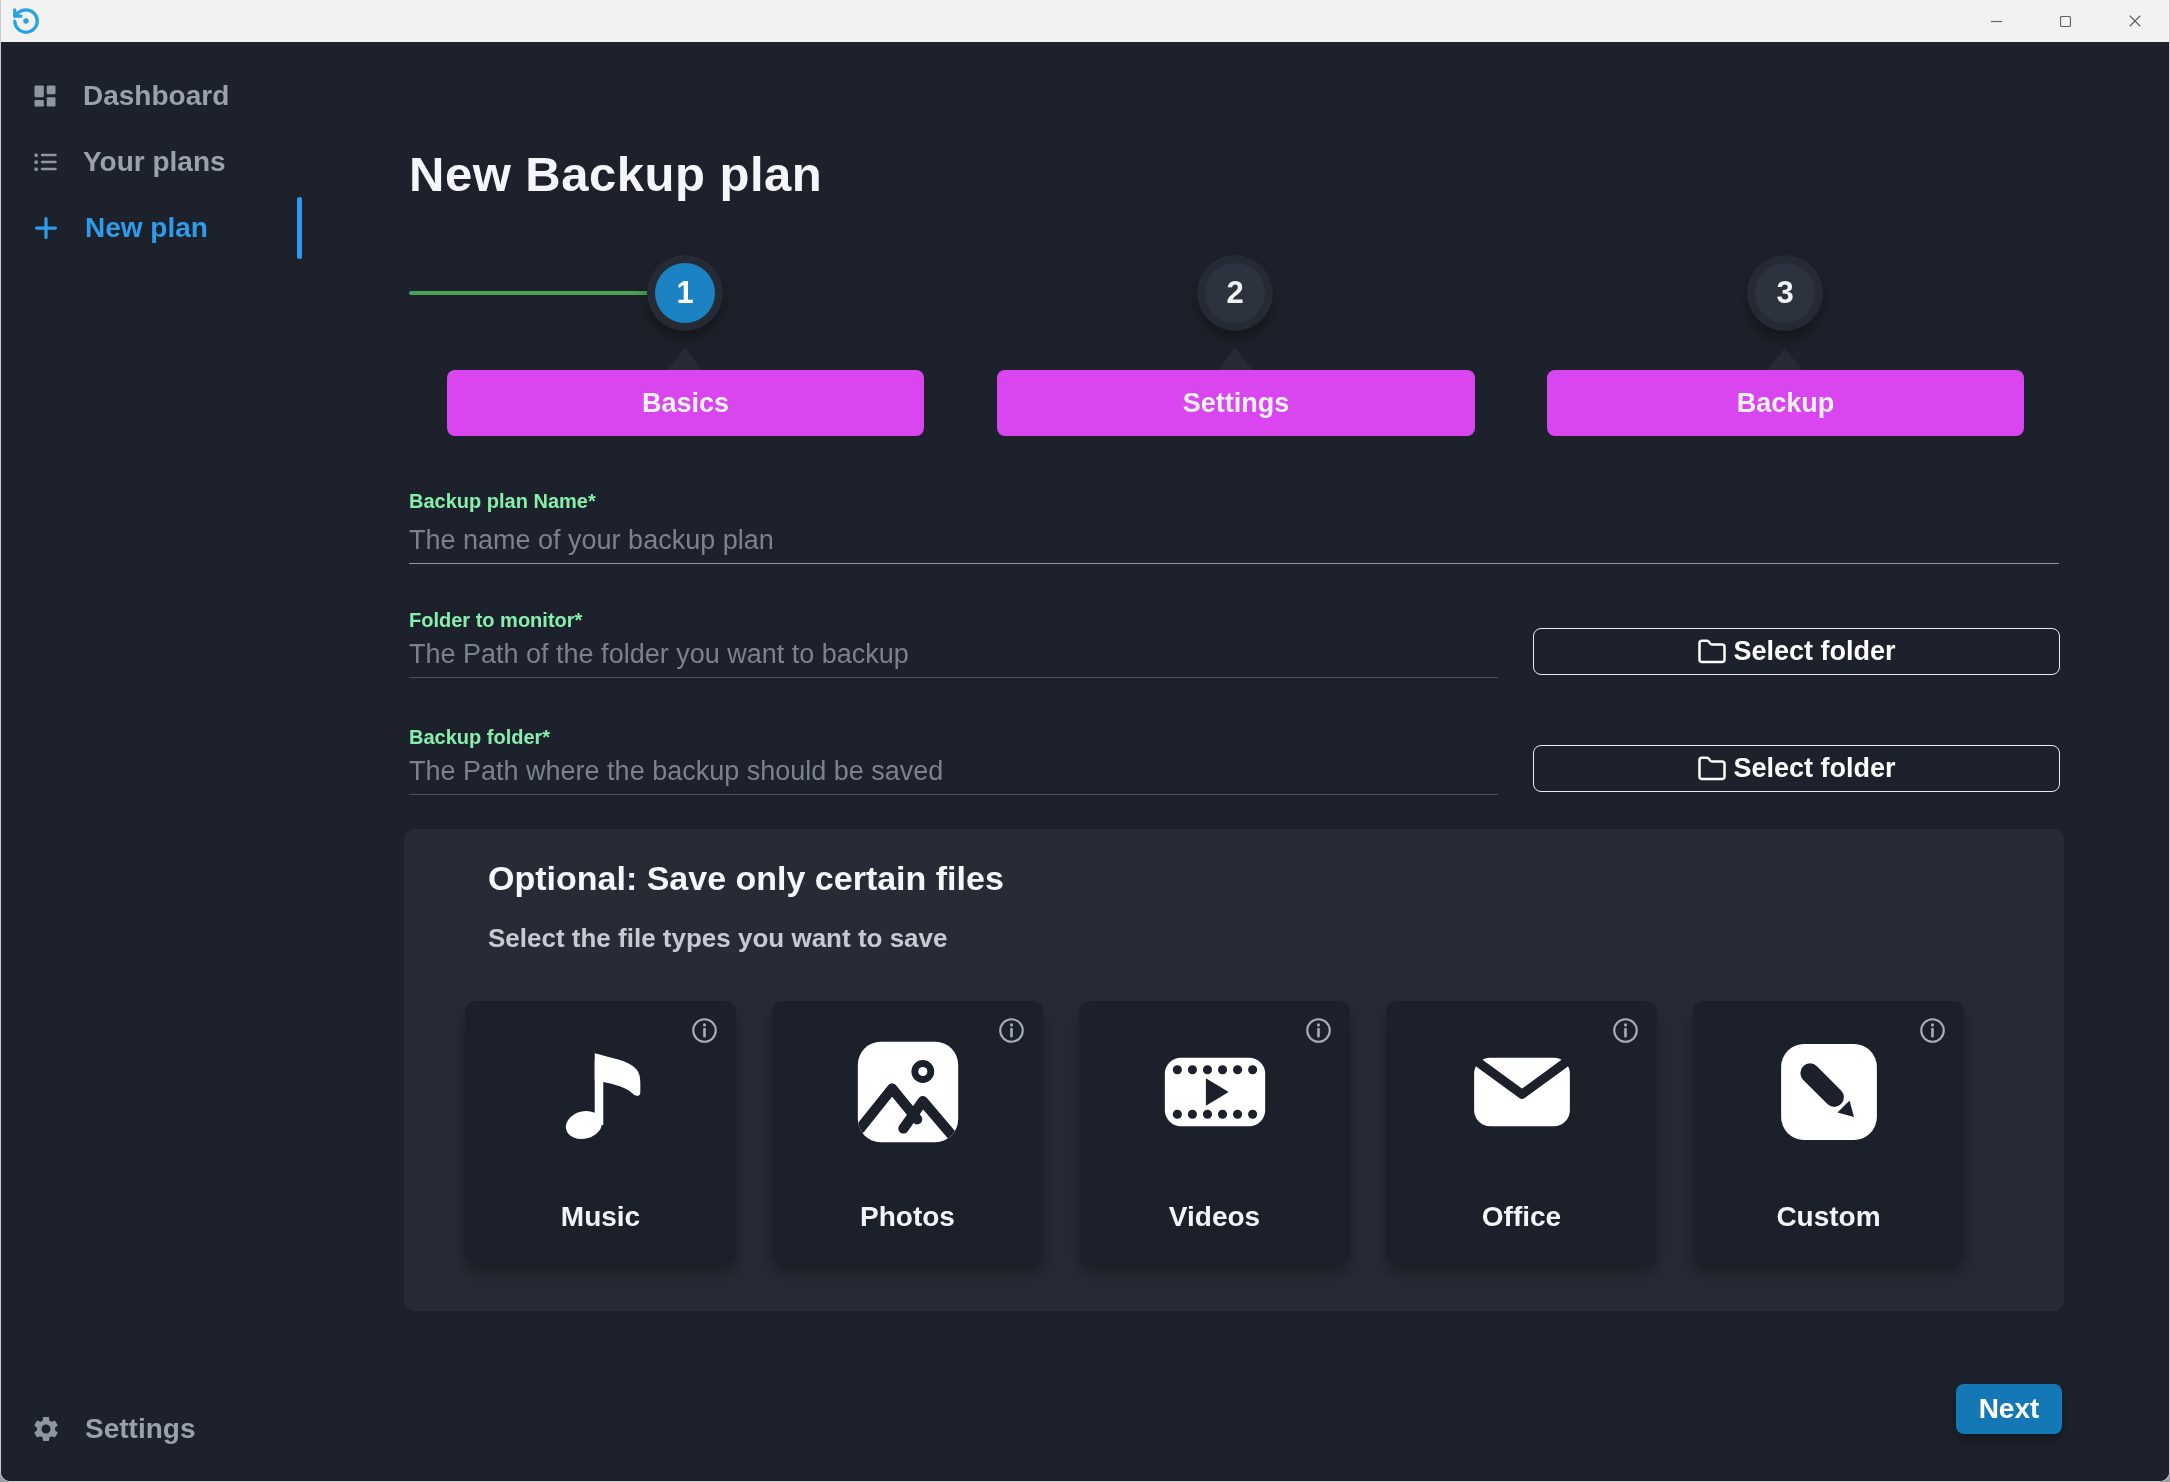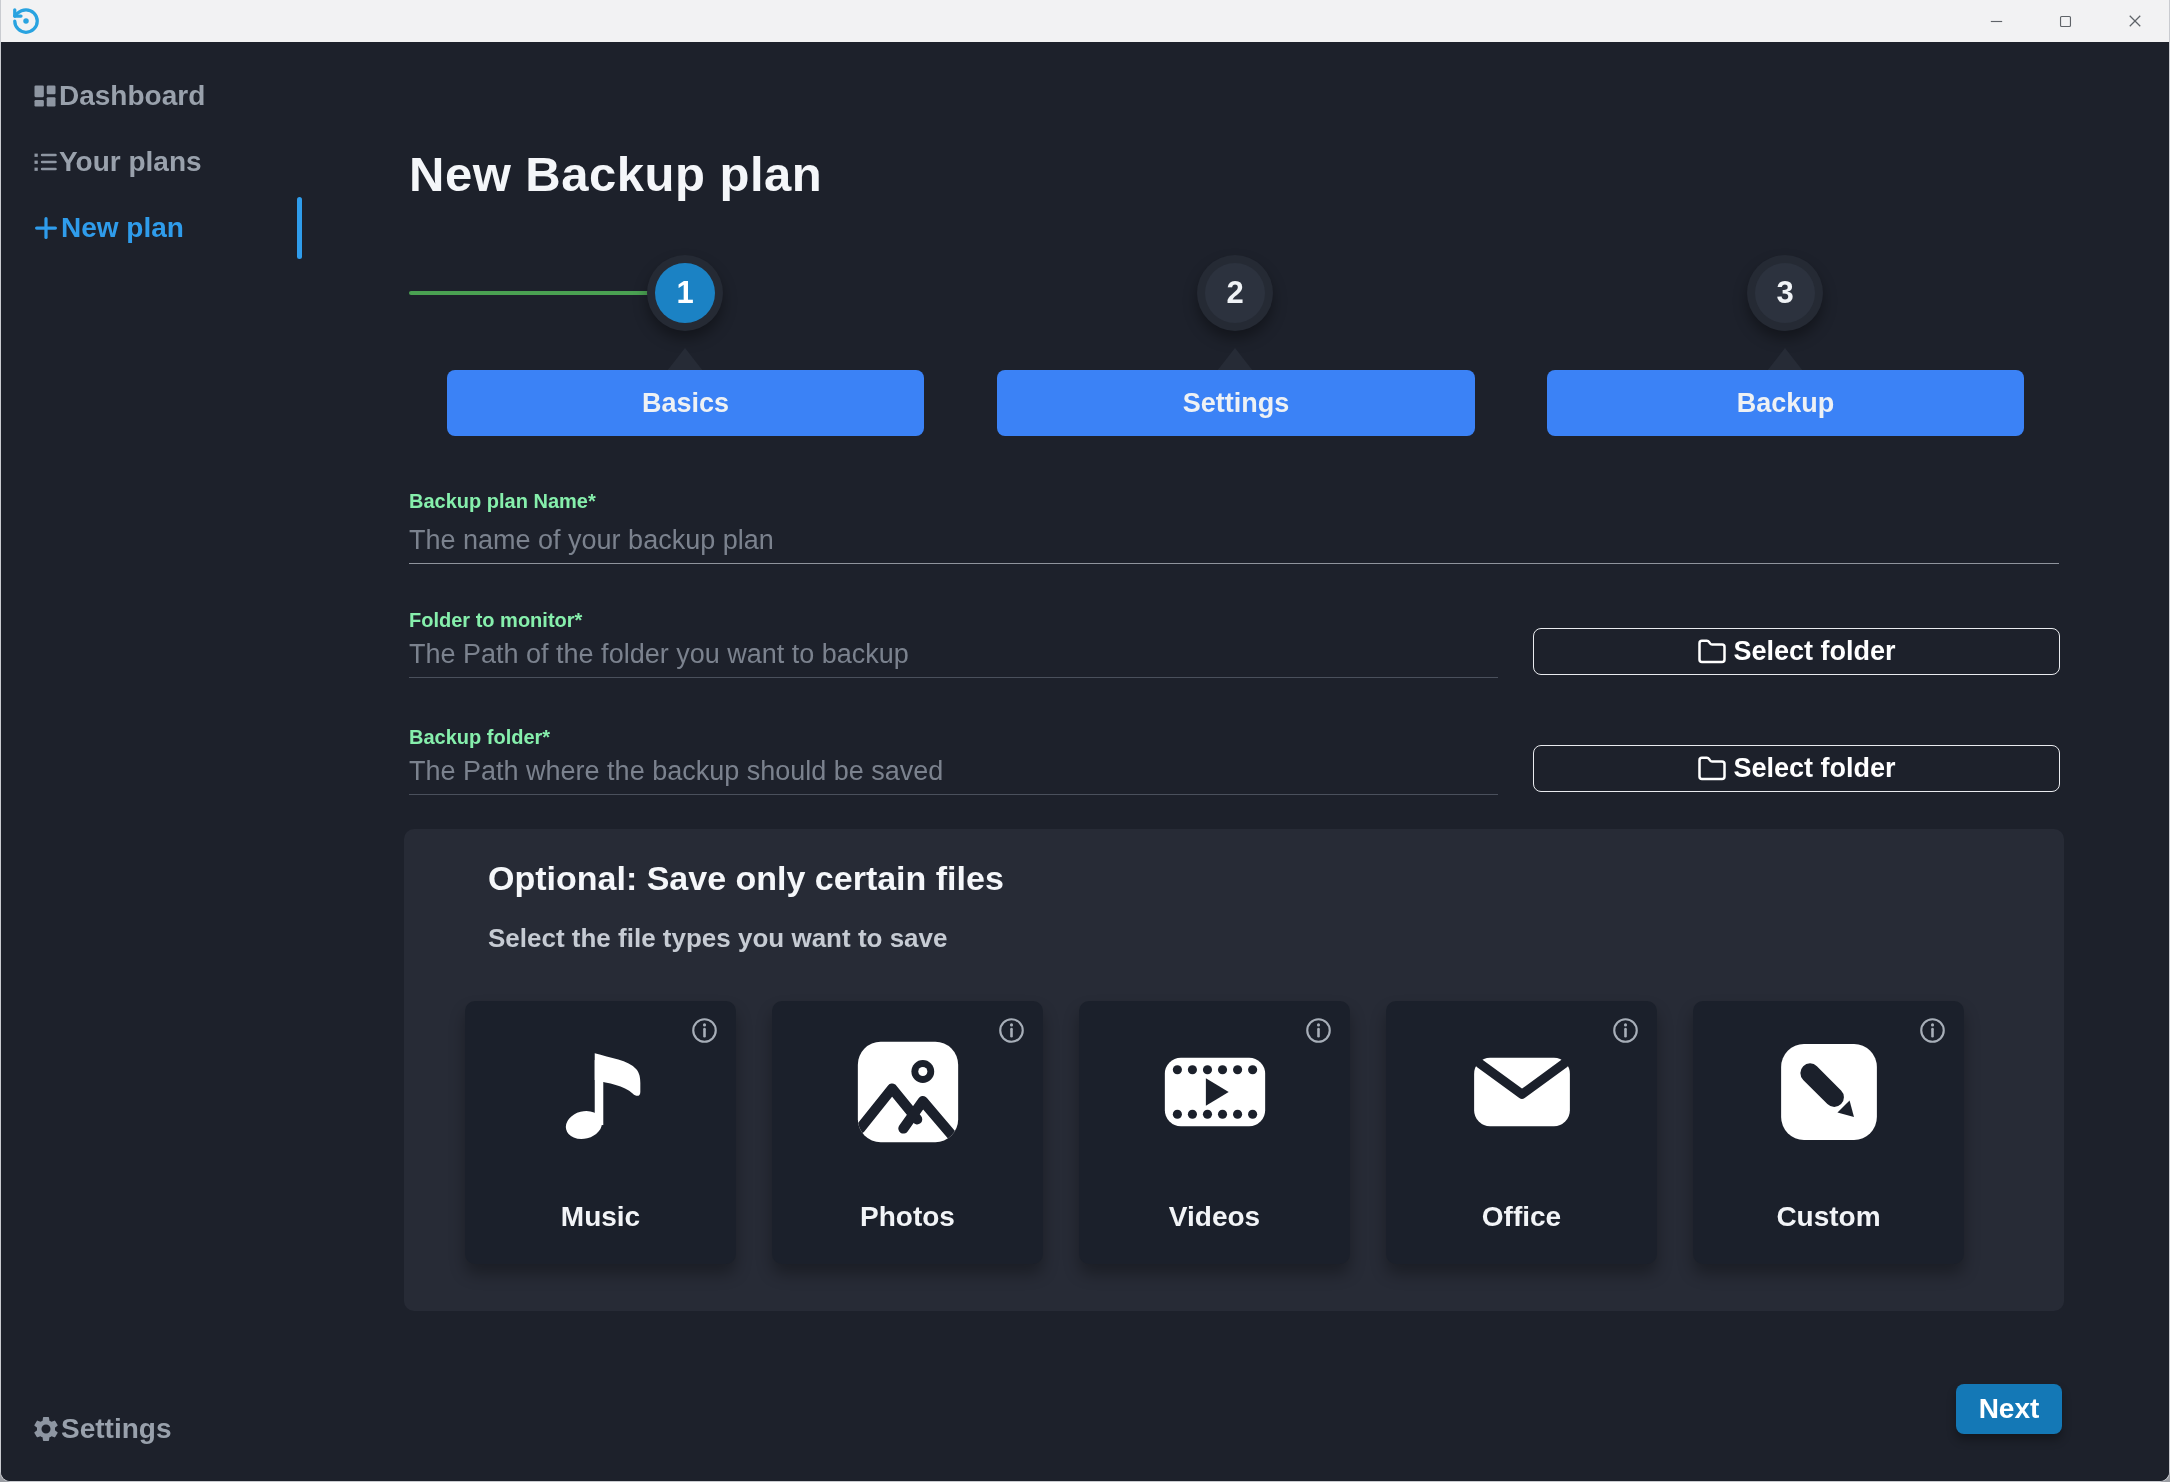--- a/index.html
+++ b/index.html
@@ -20,21 +20,21 @@
     background:#f2f2f3; display:flex; align-items:center;
   }
   .titlebar .logo { margin-left:10px; width:30px; height:30px; display:flex; }
   .win-controls { position:absolute; right:0; top:0; height:42px; display:flex; }
   .win-btn { width:69px; height:42px; display:flex; align-items:center; justify-content:center; }
   
   .content { position:absolute; top:42px; left:0; right:0; bottom:0; background:#1d212b; }
   
   .side-item {
     position:absolute; left:0; width:310px; height:66px;
-    display:flex; align-items:center; padding-left:30px; 
+    display:flex; align-items:center; padding-left:30px; gap:24px;
   }
   .side-item .lbl { font-size:28px; font-weight:600; color:#99a1ac; }
   .side-item.active .lbl { color:#2f9ceb; }
   .side-indicator {
     position:absolute; left:296px; top:155px; width:5px; height:62px;
     border-radius:3px; background:#2f9ceb;
   }
   
   .page-title {
     position:absolute; left:408px; top:104px;
@@ -55,21 +55,21 @@
     display:flex; align-items:center; justify-content:center;
     font-size:31px; font-weight:700; color:#f0f3f6;
   }
   .step-circle.active .inner { background:#1b82c4; color:#fff; }
   .step-notch {
     position:absolute; top:306px; width:0; height:0;
     border-left:18px solid transparent; border-right:18px solid transparent;
     border-bottom:23px solid #262b36;
   }
   .step-box {
-    position:absolute; top:328px; height:66px; background:#3b82f6; border-radius:8px;
+    position:absolute; top:328px; height:66px; background:#d946ef; border-radius:8px;
     display:flex; align-items:center; justify-content:center;
     font-size:27px; font-weight:600; color:#eef1f4;
   }
   
   .field-label {
     position:absolute; left:408px;
     font-size:20px; font-weight:700; color:#86efac;
   }
   .text-input {
     position:absolute; left:408px; height:46px;

